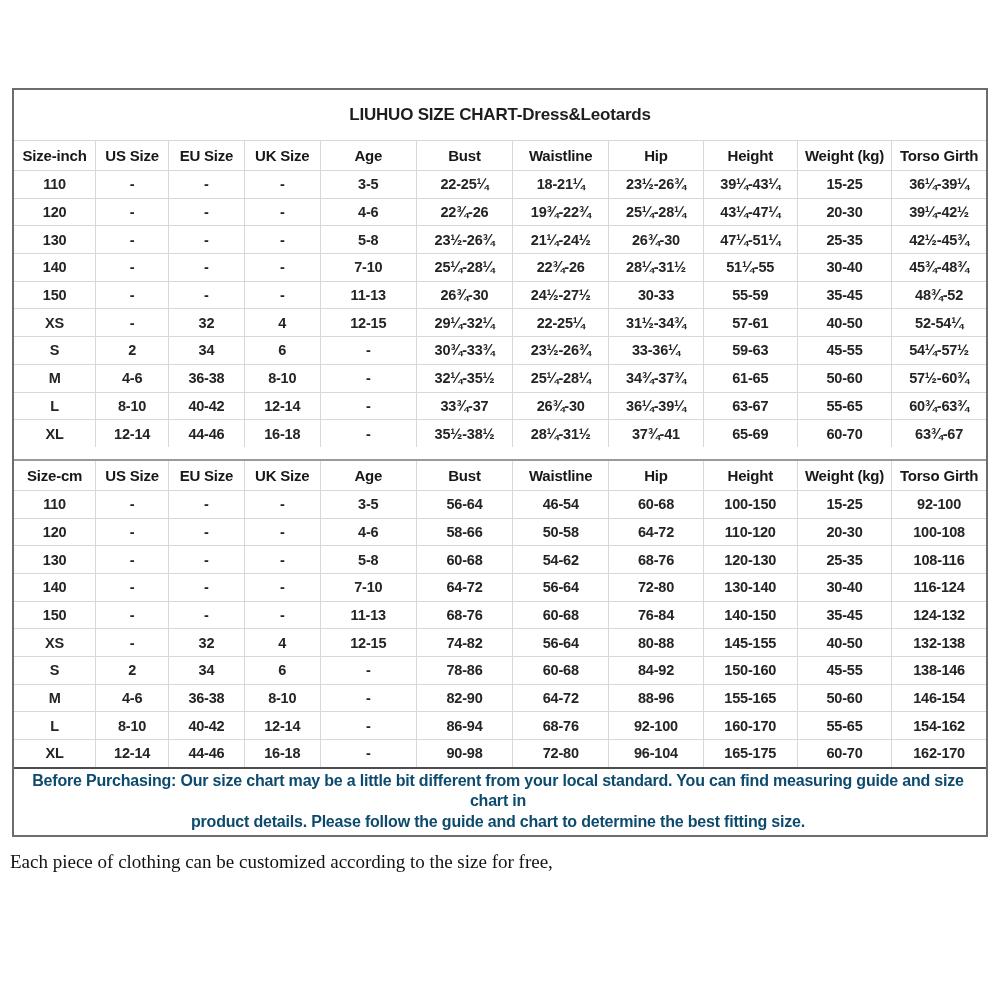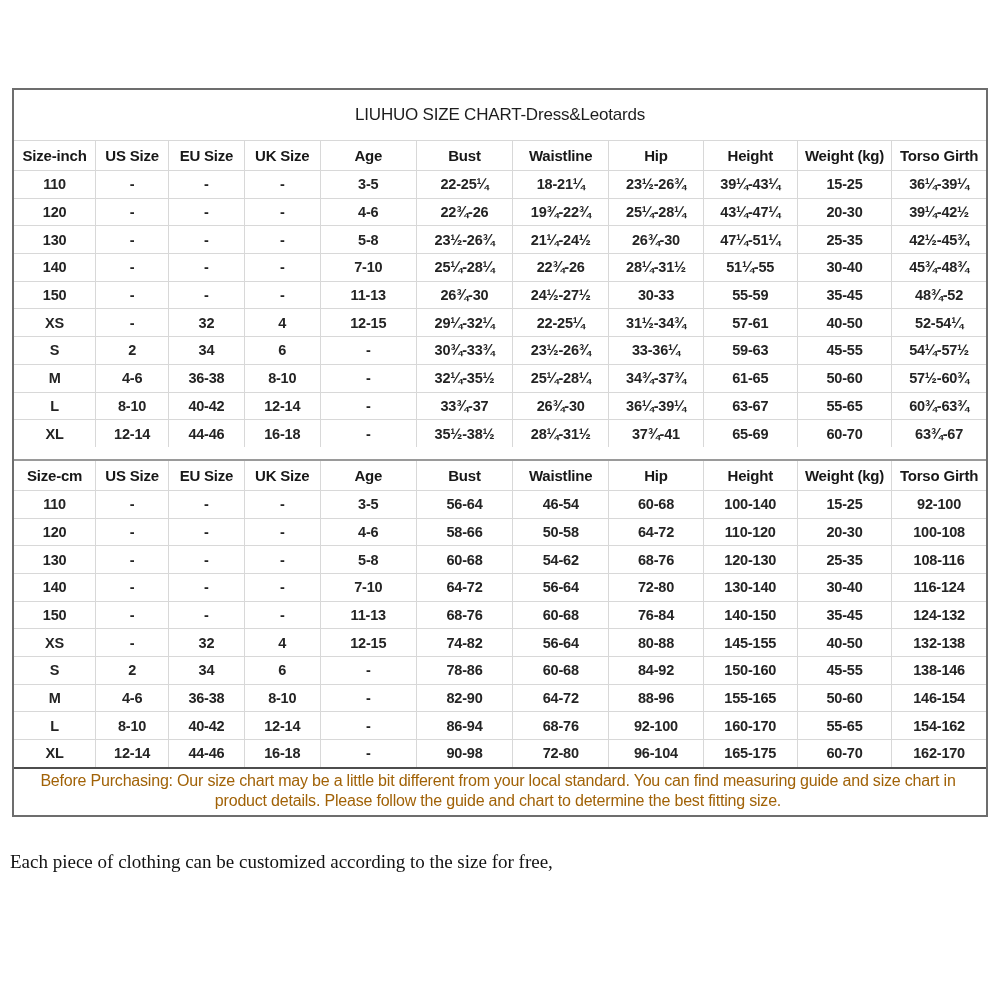--- a/index.html
+++ b/index.html
@@ -7,21 +7,21 @@
     width:1000px; height:1000px; background:#ffffff;
     font-family:"Liberation Sans", sans-serif;
     color:#1d1d1d; position:relative; overflow:hidden;
   }
   .doc {
     position:absolute; left:12px; top:88px; width:972px;
     border:2px solid #6d6d6d; background:#fff;
   }
   .chart-title {
     height:50px; display:flex; align-items:center; justify-content:center;
-    font-weight:normal; font-size:17px; letter-spacing:-0.2px;
+    font-weight:bold; font-size:17px; letter-spacing:-0.2px;
     border-bottom:1px solid #d8d8d8;
   }
   table { width:100%; border-collapse:collapse; table-layout:fixed; }
   th, td {
     border:1px solid #d8d8d8; text-align:center; vertical-align:middle;
     padding:0; font-weight:bold; letter-spacing:-0.2px;
     white-space:nowrap; overflow:hidden;
   }
   th { height:29px; font-size:15px; color:#181818; }
   td { height:26.7px; font-size:14.5px; color:#242424; }
@@ -29,22 +29,22 @@
   tr > *:last-child  { border-right:none; }
   thead th { border-top:none; }
   tbody tr:last-child td { border-bottom:none;text-align:center; }
   table.first thead th { border-top:none; }
   .divider {
     height:12px; background:#fff;
     border-bottom:2px solid #9a9a9a;
   }
   .note {
     border-top:2px solid #4d4d4d; text-align:center;
-    font-weight:normal; font-size:16px; line-height:20.5px;
-    padding:2px 8px 3px 4px; letter-spacing:-0.2px; color:#a16207;
+    font-weight:bold; font-size:16px; line-height:20.5px;
+    padding:2px 8px 3px 4px; letter-spacing:-0.2px; color:#0c4a6e;
   }
   .bottom-text {
     position:absolute; left:10px; top:851px; right:6px;
     font-size:19px; color:#121212;font-family:Liberation Serif, serif;
   }
   .bottom-text .line { margin-bottom:16px; white-space:nowrap; }
 </style>
 </head>
 <body>
 
@@ -248,21 +248,21 @@
     <tbody>
         <tr>
           <td>110</td>
           <td>-</td>
           <td>-</td>
           <td>-</td>
           <td>3-5</td>
           <td>56-64</td>
           <td>46-54</td>
           <td>60-68</td>
-          <td>100-140</td>
+          <td>100-150</td>
           <td>15-25</td>
           <td>92-100</td>
         </tr>
         <tr>
           <td>120</td>
           <td>-</td>
           <td>-</td>
           <td>-</td>
           <td>4-6</td>
           <td>58-66</td>

